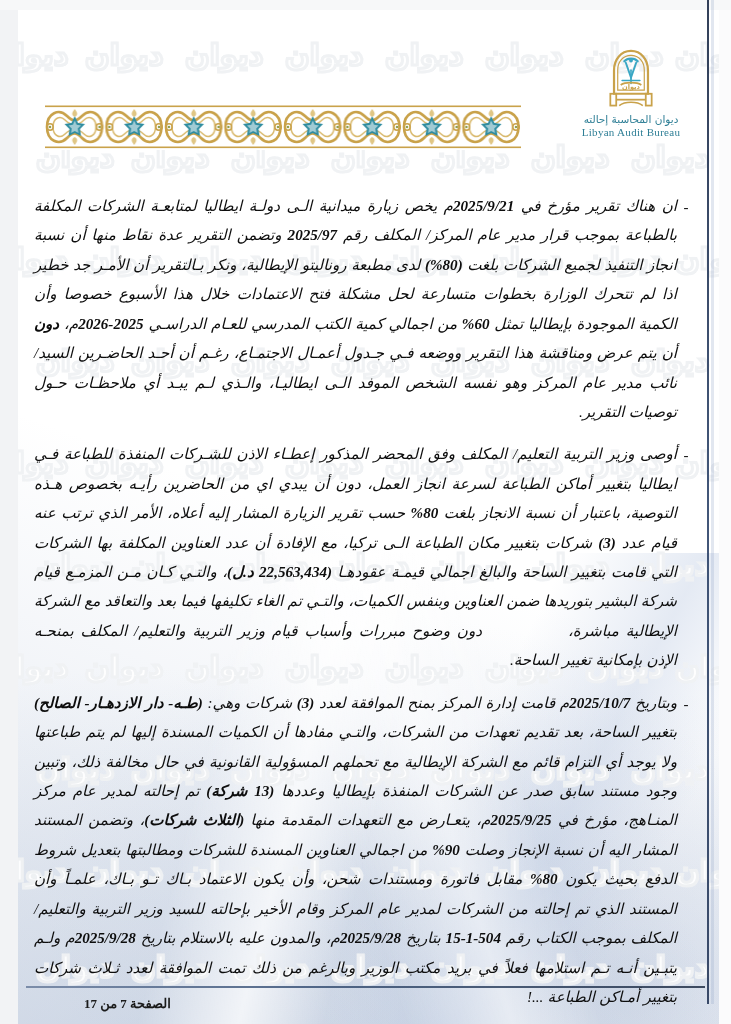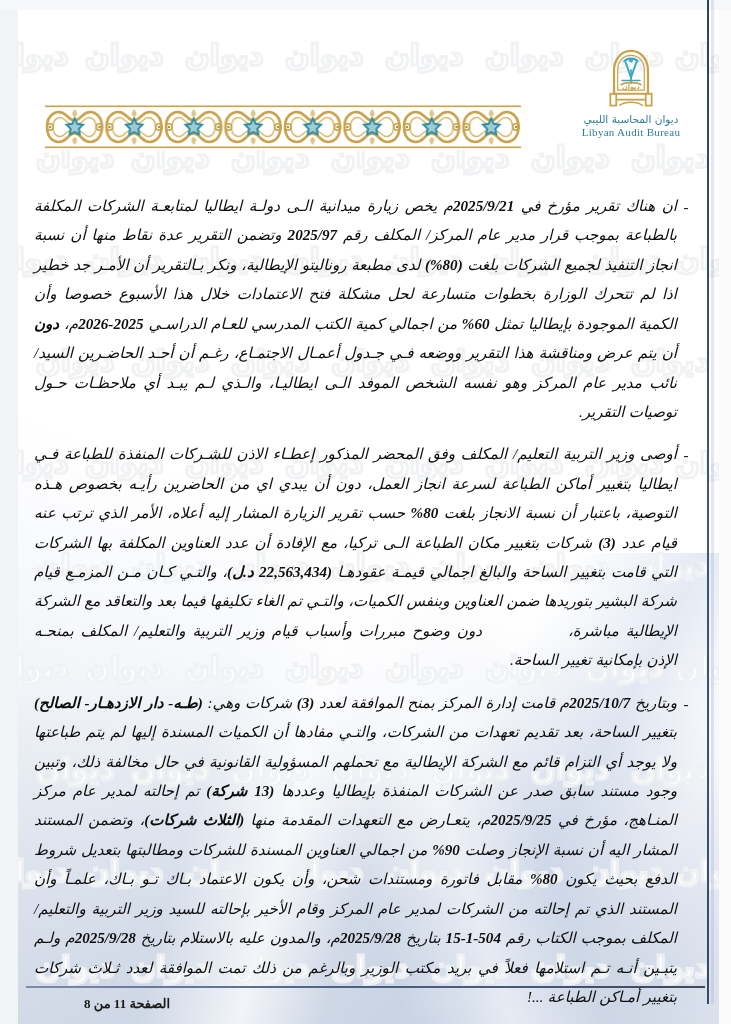--- a/index.html
+++ b/index.html
@@ -251,21 +251,21 @@
         <path d="M38 44 L62 44" stroke="#3aa7c4" stroke-width="2.2" stroke-linecap="round"></path>
 
         <path d="M36 50 C42 46 58 46 64 50" fill="none" stroke="#c9a24a" stroke-width="2.4"></path>
         <text x="50" y="56" text-anchor="middle" font-family="DejaVu Sans, sans-serif" font-size="9" fill="#c9a24a" font-weight="bold">ديوان</text>
 
         <rect x="22" y="62" width="8" height="16" fill="none" stroke="#c9a24a" stroke-width="2.4"></rect>
         <rect x="70" y="62" width="8" height="16" fill="none" stroke="#c9a24a" stroke-width="2.4"></rect>
         <path d="M30 70 L70 70" stroke="#c9a24a" stroke-width="2.4"></path>
         <path d="M34 78 C42 72 58 72 66 78" fill="none" stroke="#c9a24a" stroke-width="2.2"></path>
       </svg>
-      <div class="logo-ar">ديوان المحاسبة الليبي</div>
+      <div class="logo-ar">ديوان المحاسبة إحالته</div>
       <div class="logo-en">Libyan Audit Bureau</div>
     </div>
 
     <svg class="ornament" viewBox="0 0 476 46" preserveAspectRatio="none">
       <defs>
         <pattern id="arab" x="0" y="0" width="59.5" height="46" patternUnits="userSpaceOnUse">
           <rect x="0" y="0" width="59.5" height="46" fill="#ffffff"></rect>
 
           <path d="M2 23 C2 9 14 4 22 12 C28 18 31 18 37 12 C45 4 57 9 57 23
                    C57 37 45 42 37 34 C31 28 28 28 22 34 C14 42 2 37 2 23 Z" fill="none" stroke="#c9a24a" stroke-width="2.6"></path>
@@ -300,15 +300,15 @@
         <div class="dash">-</div>
         <div class="para"><span>أوصى وزير التربية التعليم/ المكلف وفق المحضر المذكور إعطـاء الاذن للشـركات المنفذة للطباعة فـي ايطاليا بتغيير أماكن الطباعة لسرعة انجاز العمل، دون أن يبدي اي من الحاضرين رأيـه بخصوص هـذه التوصية، باعتبار أن نسبة الانجاز بلغت </span><b>80%</b><span> حسب تقرير الزيارة المشار إليه أعلاه، الأمر الذي ترتب عنه قيام عدد </span><b>(3)</b><span> شركات بتغيير مكان الطباعة الـى تركيا، مع الإفادة أن عدد العناوين المكلفة بها الشركات التي قامت بتغيير الساحة والبالغ اجمالي قيمـة عقودهـا </span><b>(22,563,434 د.ل)</b><span>، والتـي كـان مـن المزمـع قيام شركة البشير بتوريدها ضمن العناوين وبنفس الكميات، والتـي تم الغاء تكليفها فيما بعد والتعاقد مع الشركة الإيطالية مباشرة،</span><span class="gap"></span><span>دون وضوح مبررات وأسباب قيام وزير  التربية والتعليم/ المكلف بمنحـه الإذن بإمكانية تغيير الساحة.</span></div>
       </div>
       <div class="bullet-row">
         <div class="dash">-</div>
         <div class="para"><span>وبتاريخ </span><b>2025/10/7</b><span>م قامت إدارة المركز بمنح الموافقة لعدد </span><b>(3)</b><span> شركات وهي: </span><b>(طـه- دار الازدهـار- الصالح)</b><span> بتغيير الساحة، بعد تقديم تعهدات من الشركات، والتـي مفادها أن الكميات المسندة إليها لم يتم طباعتها ولا يوجد أي التزام قائم مع الشركة الإيطالية مع تحملهم المسؤولية القانونية في حال مخالفة ذلك، وتبين وجود مستند سابق صدر عن الشركات المنفذة بإيطاليا وعددها </span><b>(13 شركة)</b><span> تم إحالته لمدير عام مركز المنـاهج، مؤرخ في </span><b>2025/9/25</b><span>م، يتعـارض مع التعهدات المقدمة منها </span><b>(الثلاث شركات)</b><span>، وتضمن المستند المشار اليه أن نسبة الإنجاز وصلت </span><b>90%</b><span> من اجمالي العناوين المسندة للشركات ومطالبتها بتعديل شروط الدفع بحيث يكون </span><b>80%</b><span> مقابل فاتورة ومستندات شحن، وأن يكون الاعتماد بـاك تـو بـاك، علمـاً وأن المستند الذي تم إحالته من الشركات لمدير عام المركز وقام الأخير بإحالته للسيد وزير التربية والتعليم/ المكلف بموجب الكتاب رقم </span><b>504-1-15</b><span> بتاريخ </span><b>2025/9/28</b><span>م، والمدون عليه بالاستلام بتاريخ </span><b>2025/9/28</b><span>م ولـم يتبـين أنـه تـم استلامها فعلاً في بريد مكتب الوزير وبالرغم من ذلك تمت الموافقة لعدد ثـلاث شركات بتغيير أمـاكن الطباعة ...!</span></div>
       </div>
     </div>
 
   <div class="footer-rule"></div>
-  <div class="footer-text">الصفحة 11 من 8</div>
+  <div class="footer-text">الصفحة 7 من 17</div>
 
 </div>
 
 </body></html>

